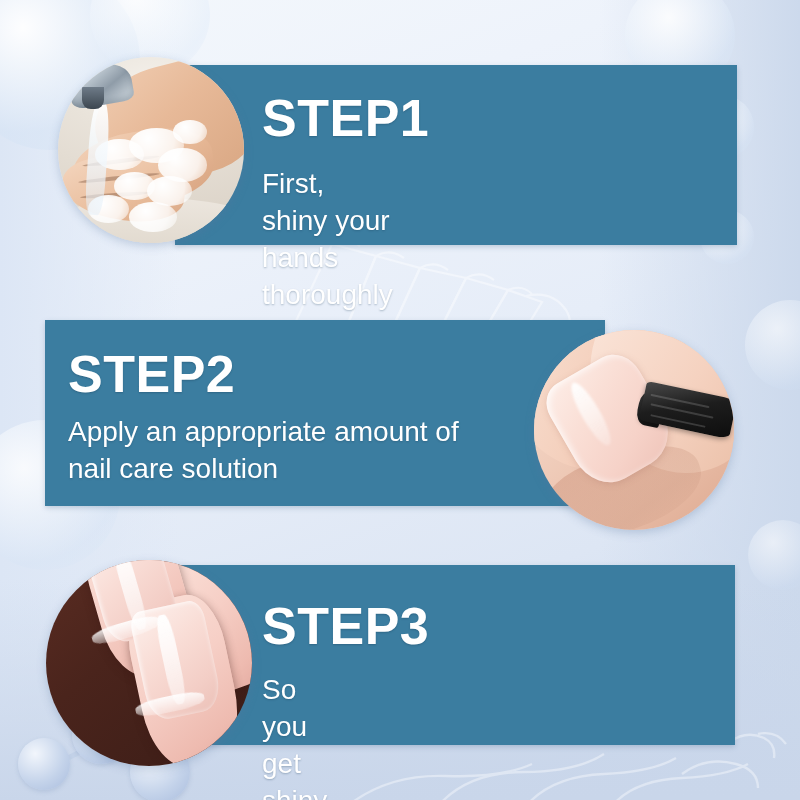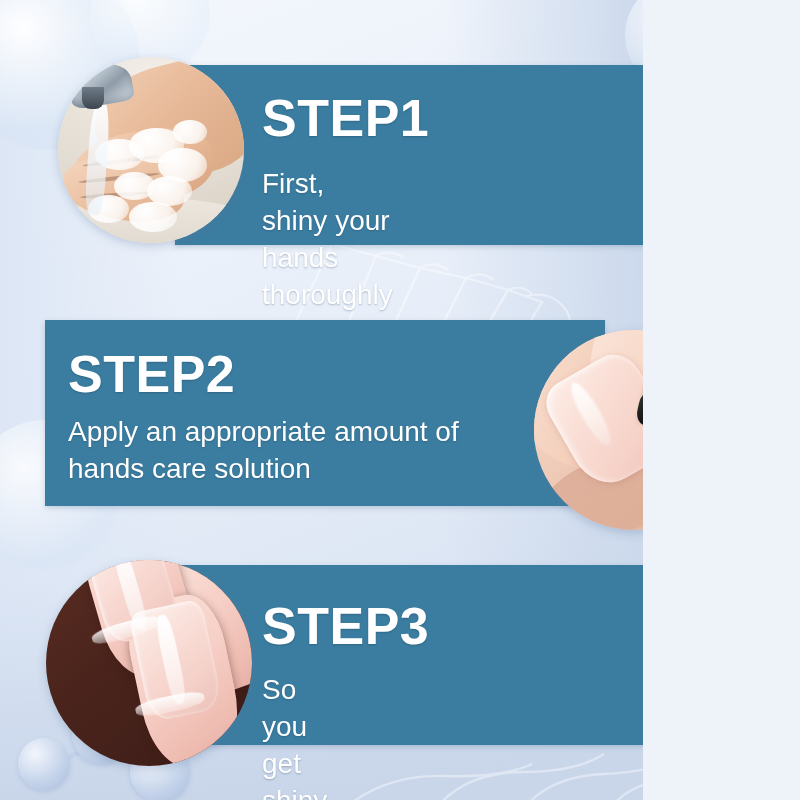--- a/index.html
+++ b/index.html
@@ -1,21 +1,21 @@
 <!DOCTYPE html>
 <html><head>
 <meta charset="utf-8">
 <style>
   html,body{margin:0;padding:0;}
   body{
     width:800px;height:800px;overflow:hidden;
     font-family:"Liberation Sans","DejaVu Sans",sans-serif;
     background:#eef3fa;
   }
-  .stage{position:relative;width:643px;height:800px;overflow:hidden;}
+  .stage{position:relative;width:800px;height:800px;overflow:hidden;}
 
   
   .bg{position:absolute;inset:0;
       background:
         linear-gradient(160deg,#f4f8fc 0%,#eef3fb 22%,#e6edf8 48%,#dde6f4 70%,#cfdbee 88%,#c6d3ea 100%);
   }
   .bg-tintL{position:absolute;left:0;top:0;width:180px;height:800px;
       background:linear-gradient(90deg,#dce6f5 0%,rgba(220,230,245,0) 100%);}
   .bg-tintR{position:absolute;right:0;top:0;width:200px;height:800px;
       background:linear-gradient(270deg,#ccd9ec 0%,rgba(204,217,236,0) 100%);}
@@ -279,21 +279,21 @@
         <div class="nail"></div>
         <div class="shine"></div>
         <div class="brushtip"></div>
         <div class="brush"></div>
         <div class="bristle bs1"></div>
         <div class="bristle bs2"></div>
         <div class="bristle bs3"></div>
       </div>
     </div>
     <div class="txt title">STEP2</div>
-    <div class="txt sub">Apply an appropriate amount of hands care solution</div>
+    <div class="txt sub">Apply an appropriate amount of nail care solution</div>
   </div>
 
   <div class="row" id="row3">
     <div class="banner"></div>
     <div class="circ">
       <div class="ph p3">
         <div class="finger fC"></div>
         <div class="finger fA"></div>
         <div class="finger fB"></div>
         <div class="nl nA"></div>

